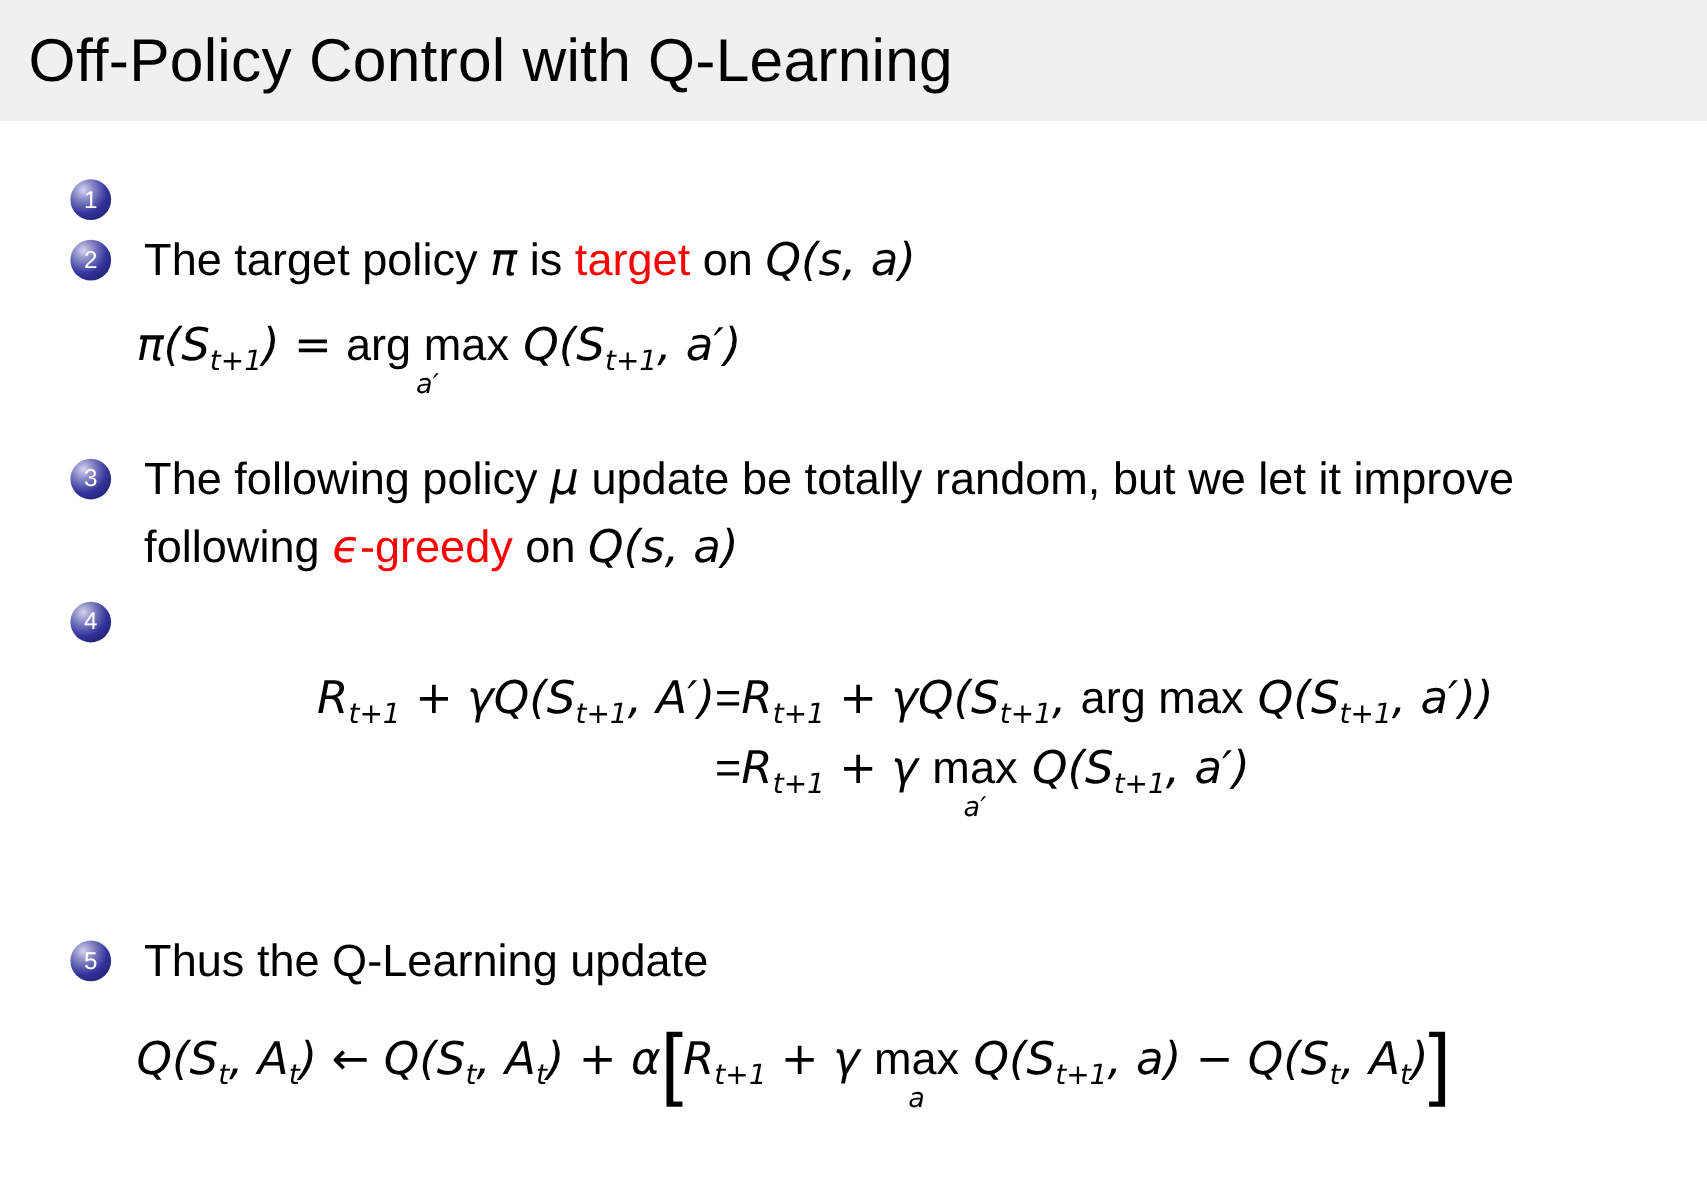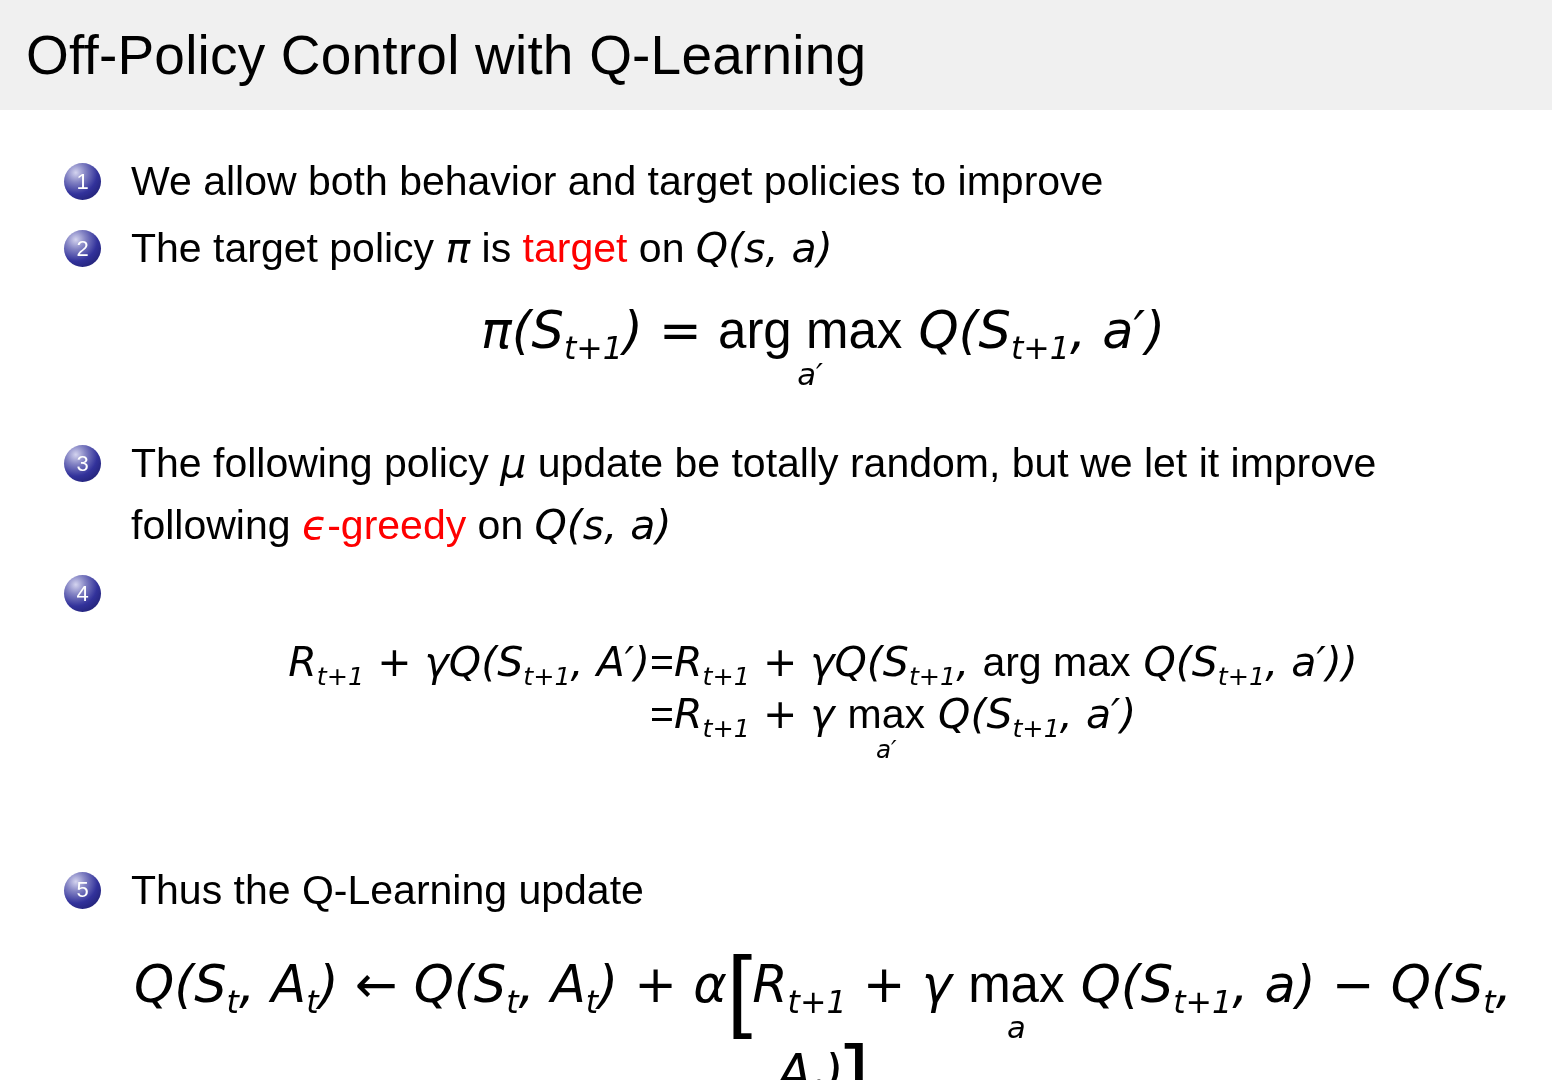--- a/index.html
+++ b/index.html
@@ -49,43 +49,43 @@
   }
   .btext { max-width: 1394px; }
 
   
   .math, .u-under { font-style: italic; font-family: "DejaVu Sans", sans-serif; }
   .upright { font-style: normal; }
   .red { color: var(--accent-red, #fe0000); }
   sub { font-size: 0.62em; line-height: 0; }
 
   .formula {
-    font-size: 51px;
-    text-align: center;
+    font-size: 41px;
+    text-align: left;
     margin-left: 60px;
   }
   .formula-greedy { margin-top: 22px; margin-bottom: 16px; }
   .formula-update { margin-top: 34px; }
 
   .underset {
     display: inline-flex;
     flex-direction: column;
     align-items: center;
     vertical-align: baseline;
   }
   .u-top { line-height: 1.05; }
   .u-under { font-size: 0.6em; line-height: 1; margin-top: 2px; }
 
   .align-block {
     display: grid;
     grid-template-columns: max-content max-content;
     justify-content: center;
     font-size: 41px;
     margin: 26px 0 0 60px;
-    row-gap: 4px;
+    row-gap: 16px;
   }
   .lhs { text-align: right; white-space: nowrap; }
   .rhs { text-align: left; white-space: nowrap; }
 
   .bigbracket {
     font-size: 1.78em;
     font-weight: 300;
     line-height: 0;
     vertical-align: -0.2em;
     font-style: normal;
@@ -102,21 +102,20 @@
 <header class="titlebar">
   <h1 class="title">Off-Policy Control with Q-Learning</h1>
 </header>
 
 <main class="content">
 
   <div class="bullet-item">
     <span class="ball">
         <span>1</span>
       </span>
-    <div class="btext"><span class="seg">We allow both behavior and target policies to improve</span></div>
   </div>
 
   <div class="bullet-item mt-item2">
     <span class="ball">
         <span>2</span>
       </span>
     <div class="btext"><span class="seg">The target policy </span><span class="seg math">π</span><span class="seg"> is </span><span class="seg red">target</span><span class="seg"> on </span><span class="seg math">Q(s, a)</span></div>
   </div>
 
   <div class="formula formula-greedy"><span class="seg math">π(S<sub>t+1</sub>) = </span><span class="underset">

